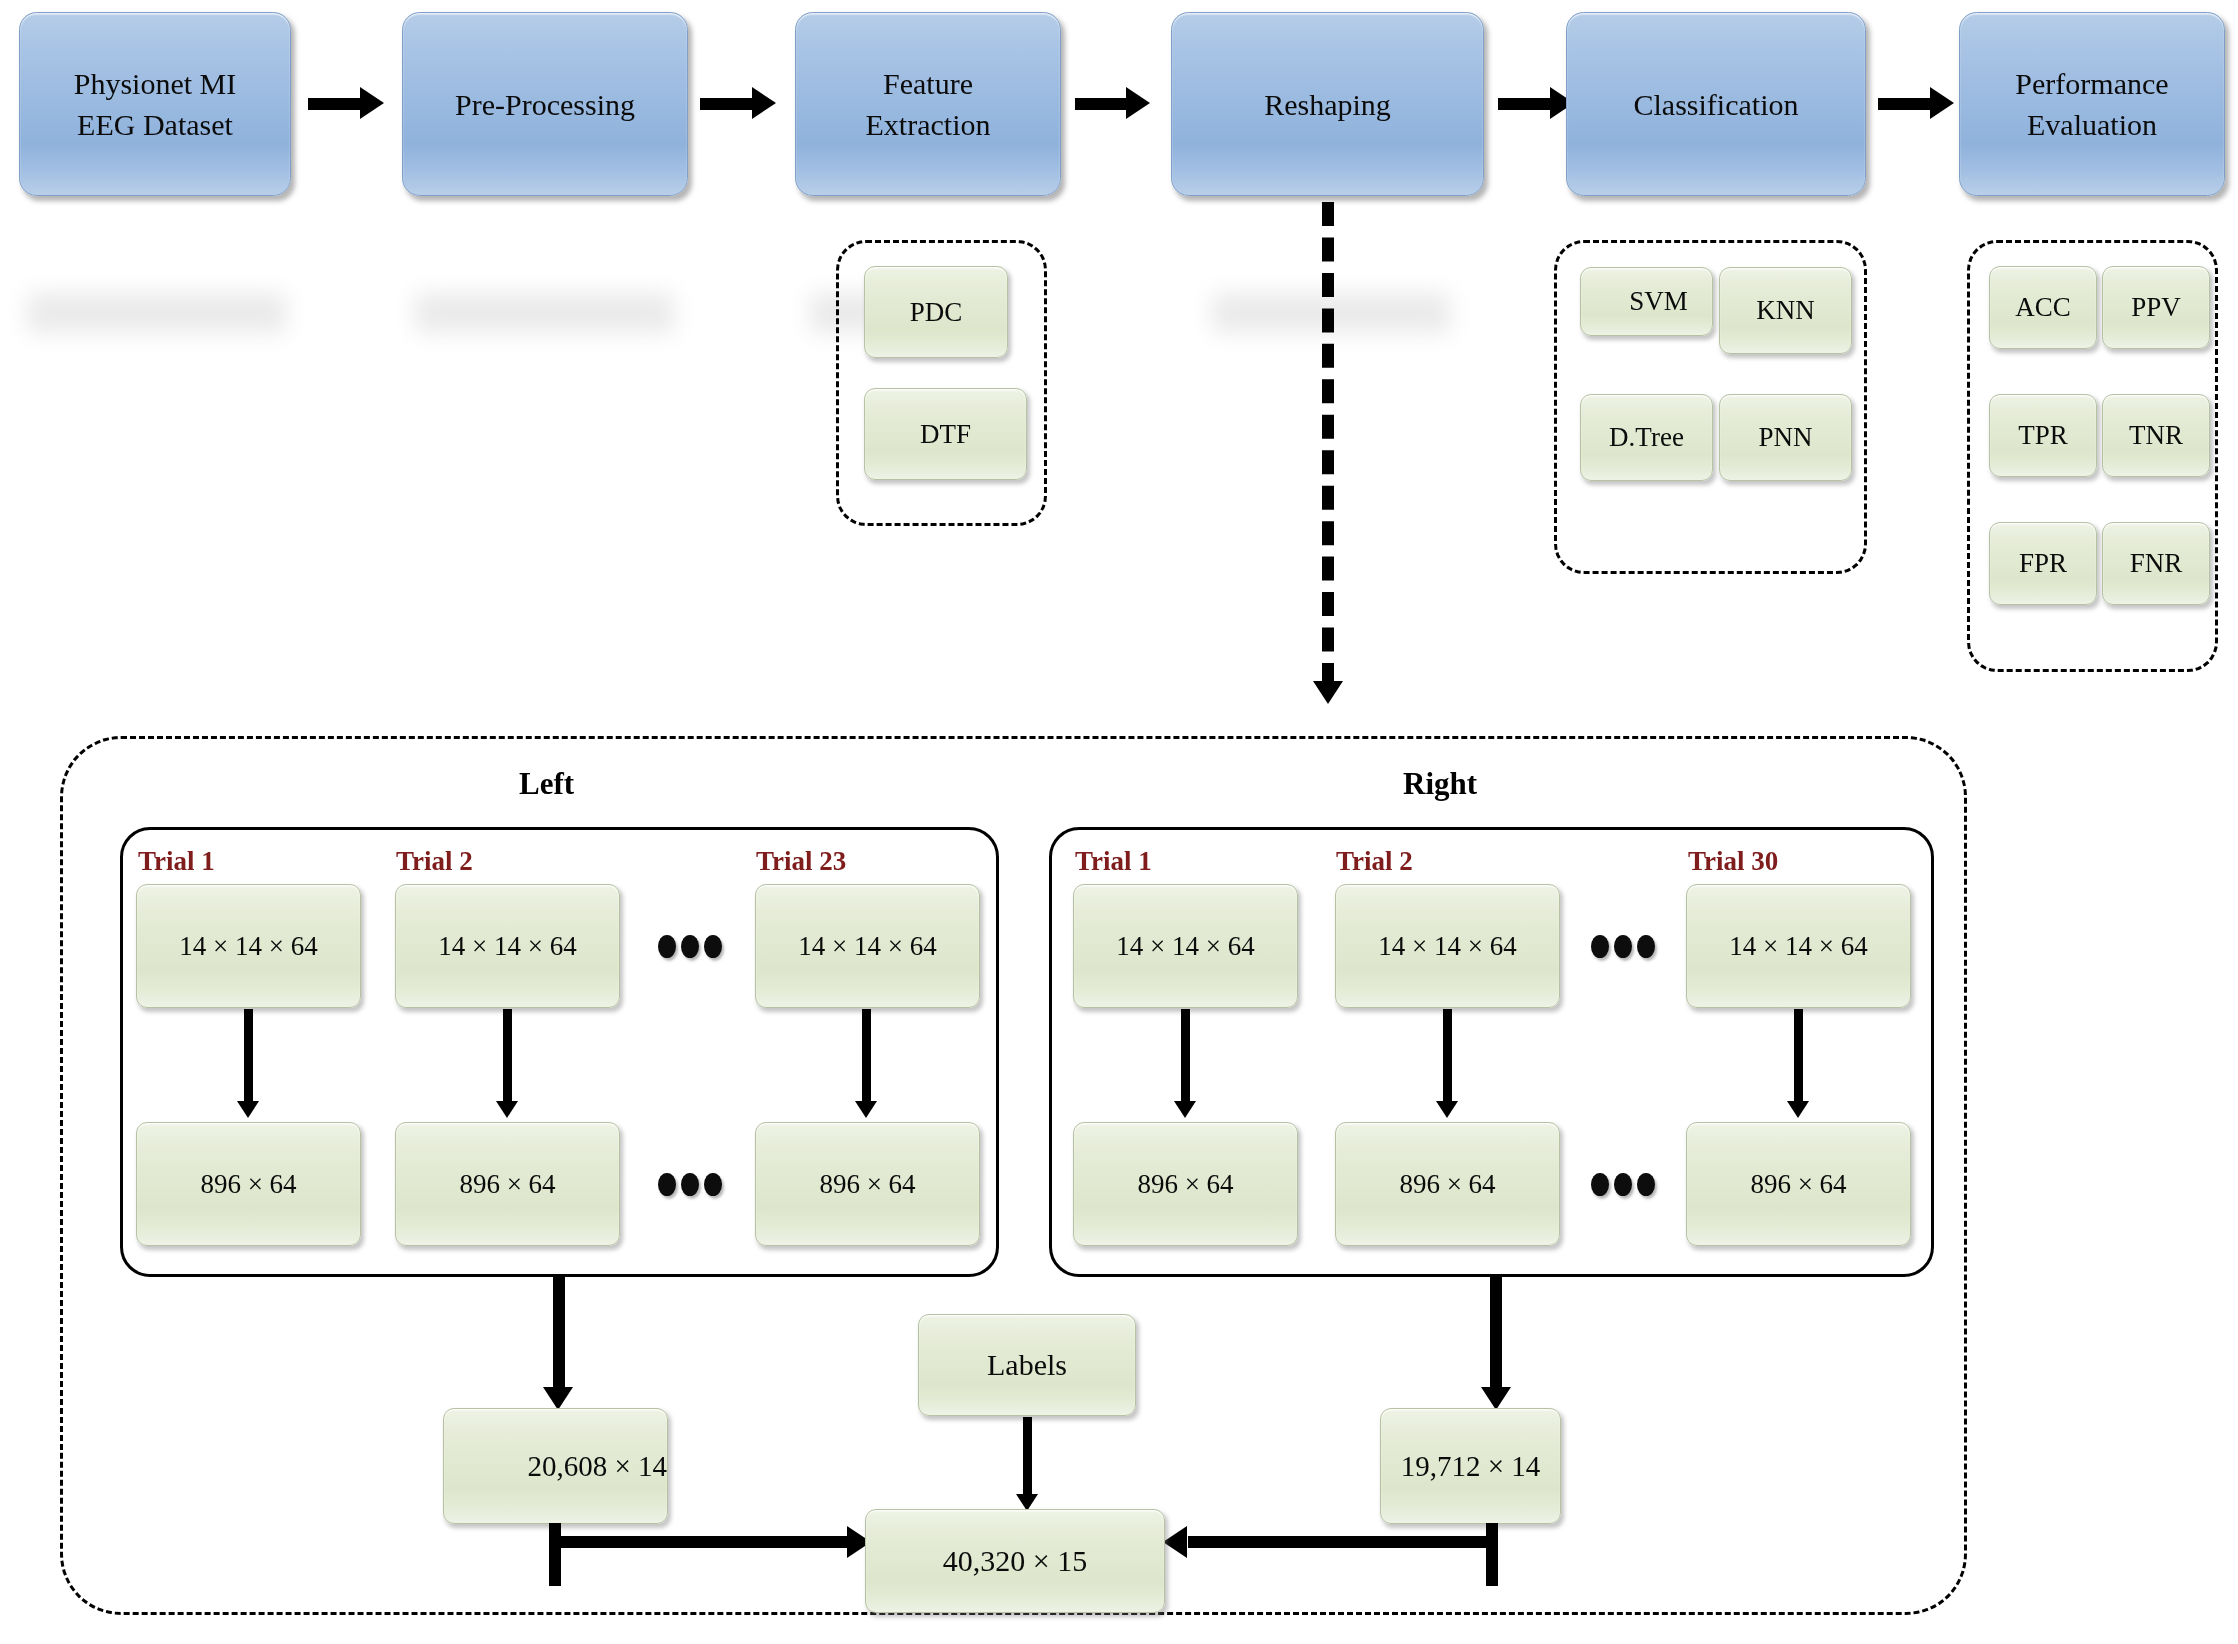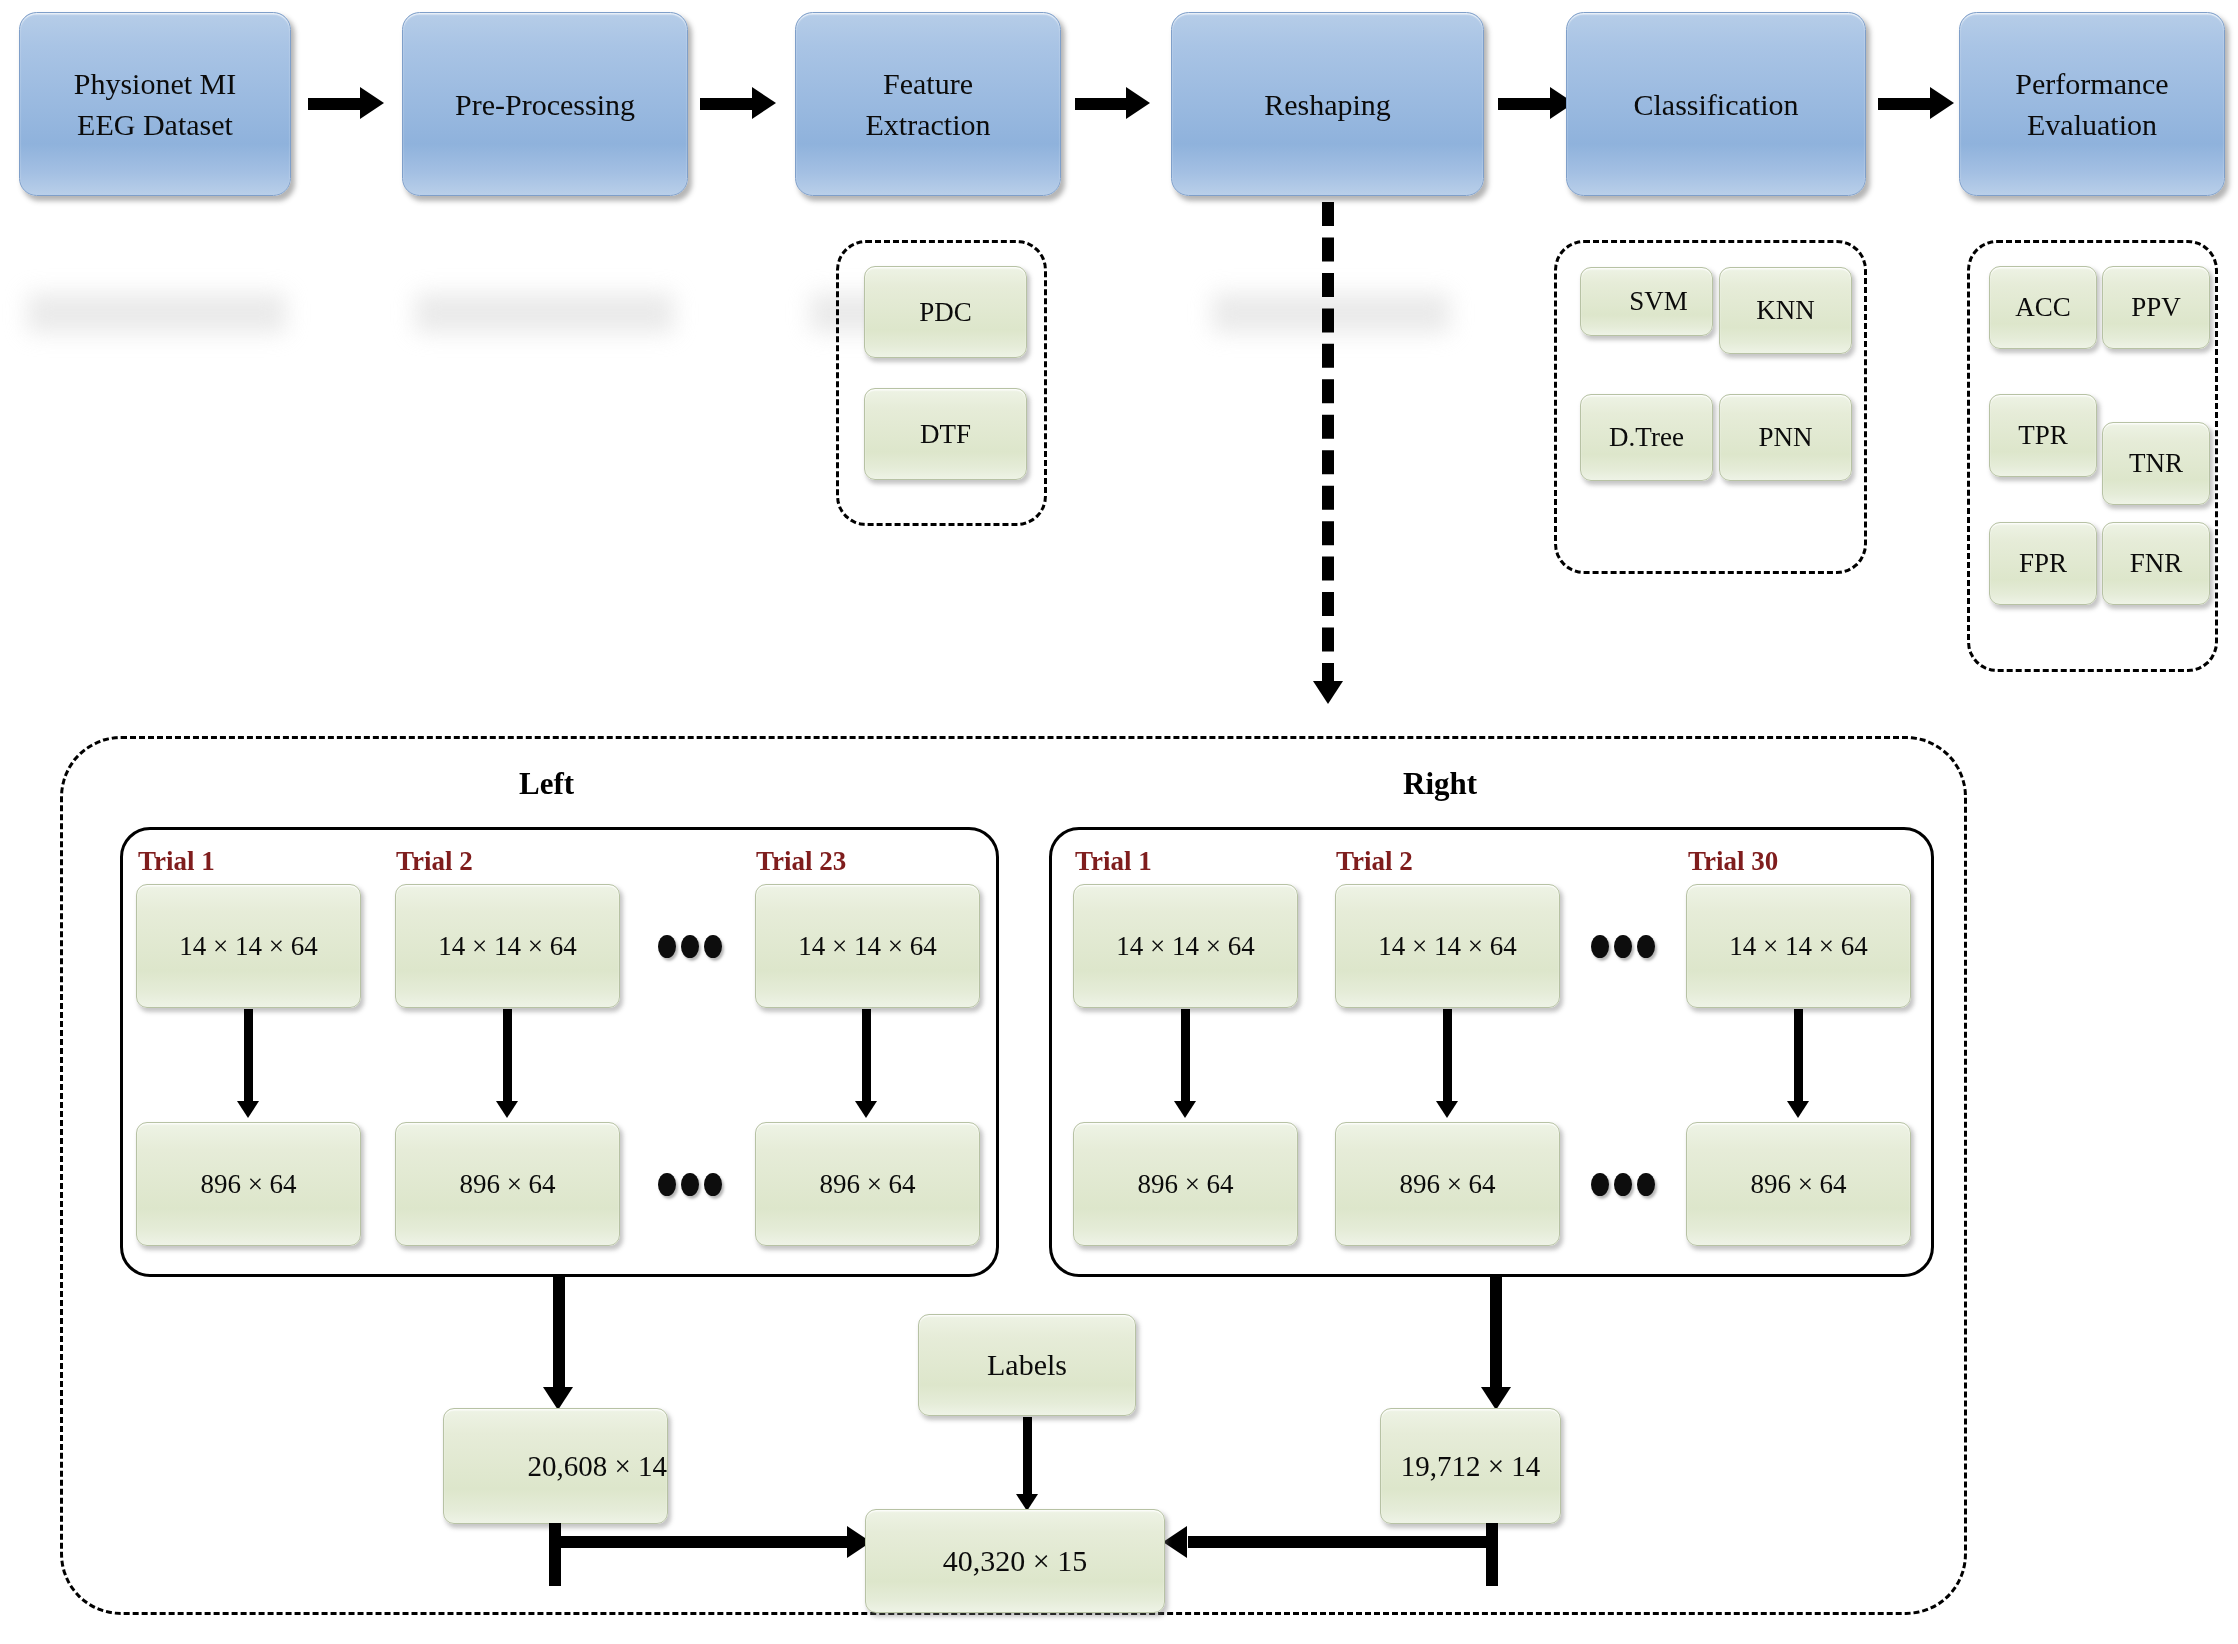--- a/index.html
+++ b/index.html
@@ -132,21 +132,21 @@
   </span>
 </div>
 
 <div class="ghost" style="left:27px;top:293px;width:259px;height:40px;"></div>
 <div class="ghost" style="left:415px;top:293px;width:259px;height:40px;"></div>
 <div class="ghost" style="left:1212px;top:293px;width:238px;height:40px;"></div>
 <div class="ghost" style="left:810px;top:293px;width:82px;height:40px;"></div>
 
 <div class="dashgroup" style="left:836px;top:240px;width:211px;height:286px;"></div>
 
-<div class="greenbox" style="left:864px;top:266px;width:163px;height:92px;">
+<div class="greenbox" style="left:864px;top:266px;width:144px;height:92px;">
   <span>PDC</span>
 </div>
 <div class="greenbox" style="left:864px;top:388px;width:163px;height:92px;">
   <span>DTF</span>
 </div>
 
 <div class="dashgroup" style="left:1554px;top:240px;width:313px;height:334px;"></div>
 
 <div class="greenbox" style="left:1580px;top:267px;width:133px;height:69px;padding-left:24px;">
   <span>SVM</span>
@@ -165,21 +165,21 @@
 
 <div class="greenbox" style="left:1989px;top:266px;width:108px;height:83px;">
   <span>ACC</span>
 </div>
 <div class="greenbox" style="left:2102px;top:266px;width:108px;height:83px;">
   <span>PPV</span>
 </div>
 <div class="greenbox" style="left:1989px;top:394px;width:108px;height:83px;">
   <span>TPR</span>
 </div>
-<div class="greenbox" style="left:2102px;top:394px;width:108px;height:83px;margin-top:28px;">
+<div class="greenbox" style="left:2102px;top:394px;width:108px;height:83px;">
   <span>TNR</span>
 </div>
 <div class="greenbox" style="left:1989px;top:522px;width:108px;height:83px;">
   <span>FPR</span>
 </div>
 <div class="greenbox" style="left:2102px;top:522px;width:108px;height:83px;">
   <span>FNR</span>
 </div>
 
 <div class="dashvert" style="left:1322px;top:202px;height:485px;"></div>

